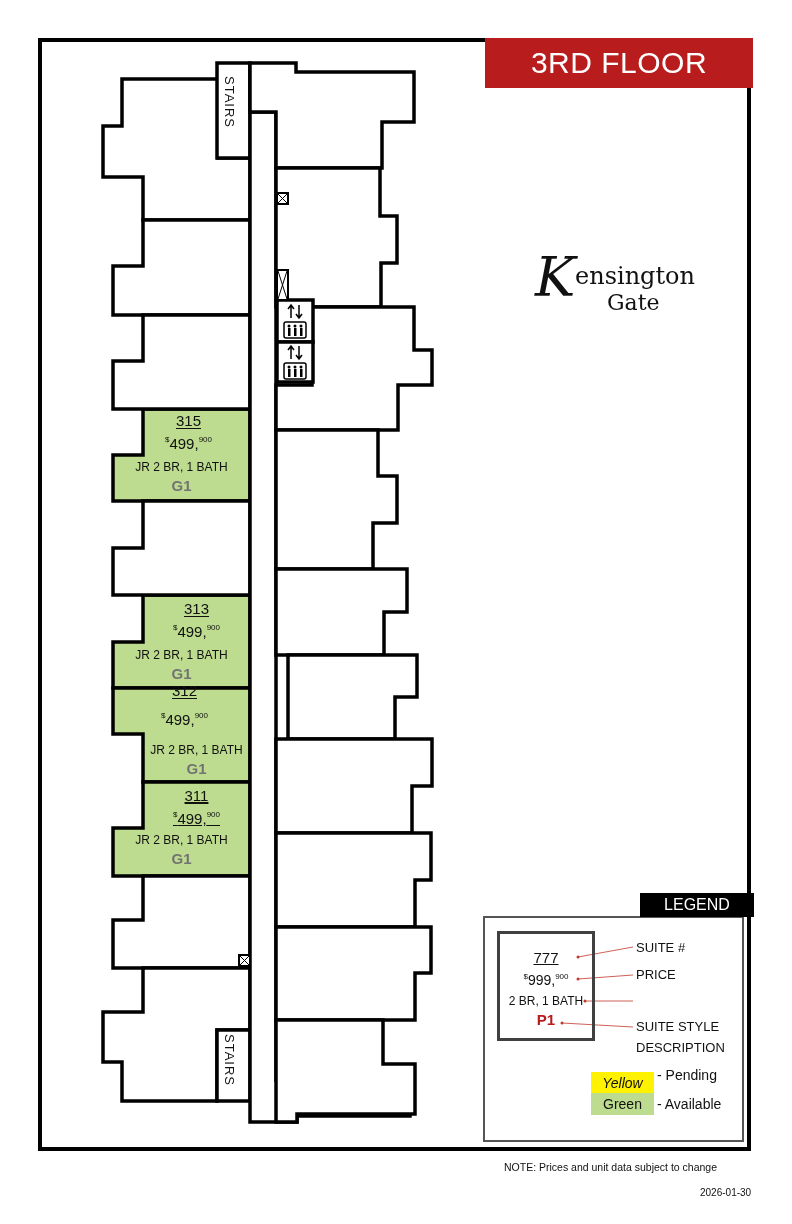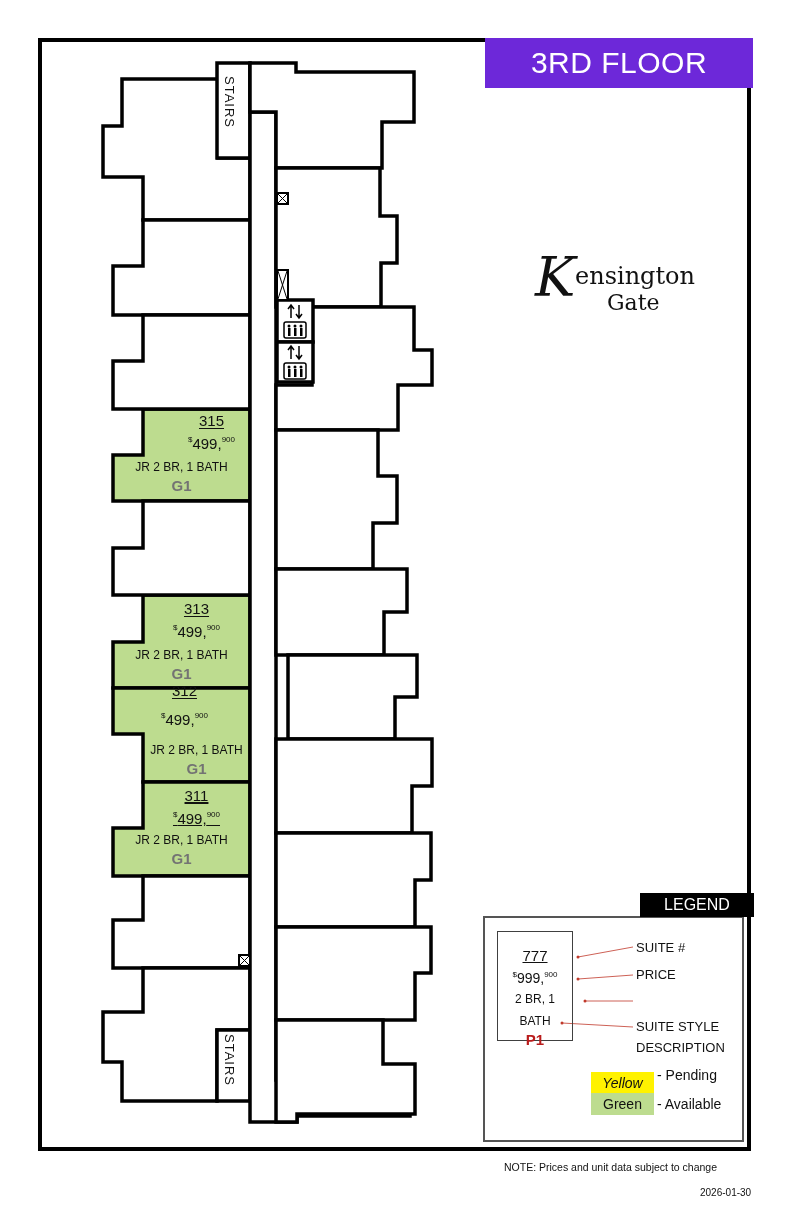--- a/index.html
+++ b/index.html
@@ -1,33 +1,33 @@
 <!DOCTYPE html>
 <html><head>
 <meta charset="utf-8">
 <style>
   html, body { margin:0; padding:0; background:#fff; }
   body { width:792px; height:1224px; position:relative; overflow:hidden; font-family:"Liberation Sans", sans-serif; color:#111; }
   .frame { position:absolute; left:38px; top:38px; width:713px; height:1113px; border:4px solid #000; box-sizing:border-box; }
-  .floor-title { position:absolute; left:485px; top:38px; width:268px; height:50px; background:#6d28d9; color:#fff; font-size:30px; text-align:center; line-height:50px; letter-spacing:0.5px; }
+  .floor-title { position:absolute; left:485px; top:38px; width:268px; height:50px; background:#b91c1c; color:#fff; font-size:30px; text-align:center; line-height:50px; letter-spacing:0.5px; }
   svg.plan { position:absolute; left:0; top:0; }
   .unit-label { position:absolute; text-align:center; font-family:"Liberation Sans", sans-serif; }
   .unit-label .num { font-size:15px; text-decoration:underline; text-underline-offset:2px; display:block; line-height:18px; }
   .unit-label .price { font-size:15px; display:block; line-height:20px; }
   .unit-label .price sup { font-size:8px; vertical-align:7px; }
   .unit-label .desc { font-size:12px; display:block; line-height:20px; }
   .unit-label .style { font-size:15px; color:#737373; font-weight:bold; display:block; line-height:18px; }
   .stairs { position:absolute; font-size:13px; writing-mode:vertical-rl; letter-spacing:1px; }
   .brand { position:absolute; left:535px; top:252px; font-family:"DejaVu Serif", serif; }
   .brand .K { font-size:54px; font-style:italic; position:absolute; left:0; top:-6px; }
   .brand .rest { font-size:24px; position:absolute; left:40px; top:10px; }
   .brand .gate { font-size:22px; position:absolute; left:72px; top:38px; }
   .legend-title { position:absolute; left:640px; top:893px; width:114px; height:24px; background:#000; color:#fff; font-size:16px; text-align:center; line-height:24px; }
   .legend-box { position:absolute; left:483px; top:916px; width:261px; height:226px; border:2px solid #555; box-sizing:border-box; }
-  .legend-sample { position:absolute; left:497px; top:931px; width:76px; height:110px; border:1px solid #404040; box-sizing:border-box; text-align:center; }
+  .legend-sample { position:absolute; left:497px; top:931px; width:98px; height:110px; border:3px solid #404040; box-sizing:border-box; text-align:center; }
   .legend-sample .num { font-size:15px; text-decoration:underline; display:block; margin-top:15px; line-height:18px; }
   .legend-sample .price { font-size:14px; display:block; line-height:20px; }
   .legend-sample .price sup { font-size:8px; vertical-align:6px; }
   .legend-sample .desc { font-size:12px; display:block; line-height:22px; }
   .legend-sample .style { font-size:15px; color:#b91c1c; font-weight:bold; display:block; line-height:16px; }
   .legend-key { position:absolute; left:636px; font-size:13px; }
   .swatch { position:absolute; left:591px; width:63px; height:22px; font-size:14px; text-align:center; line-height:22px; }
   .swatch-desc { position:absolute; left:657px; font-size:14px; line-height:22px; }
   .note { position:absolute; left:504px; top:1161px; font-size:10.5px; }
   .date { position:absolute; left:700px; top:1187px; font-size:10px; }
@@ -118,21 +118,21 @@
         <circle cx="578" cy="979" r="1.5"></circle>
       <circle cx="585" cy="1001" r="1.5"></circle>
         <circle cx="562" cy="1023" r="1.5"></circle>
     </g>
   </g>
 </svg>
 
 <div class="stairs" style="left:222px; top:76px;">STAIRS</div>
 <div class="stairs" style="left:222px; top:1034px;">STAIRS</div>
 
-<div class="unit-label" style="left:158px; top:412px; width:107px;">
+<div class="unit-label" style="left:135px; top:412px; width:107px;">
   <span class="num">315</span>
   <span class="price"><sup>$</sup><span>499,</span><sup>900</sup></span>
 </div>
 <div class="unit-label" style="left:113px; top:457px; width:137px;">
   <span class="desc">JR 2 BR, 1 BATH</span>
   <span class="style">G1</span>
 </div>
 
 <div class="unit-label" style="left:143px; top:600px; width:107px;">
   <span class="num">313</span>

